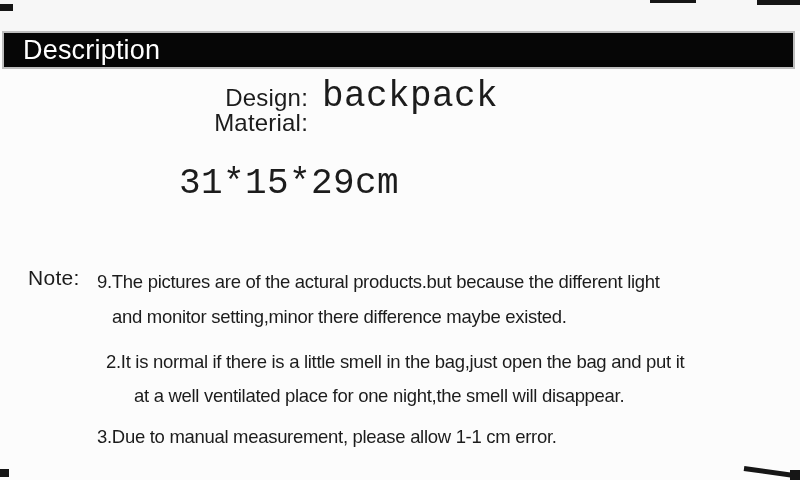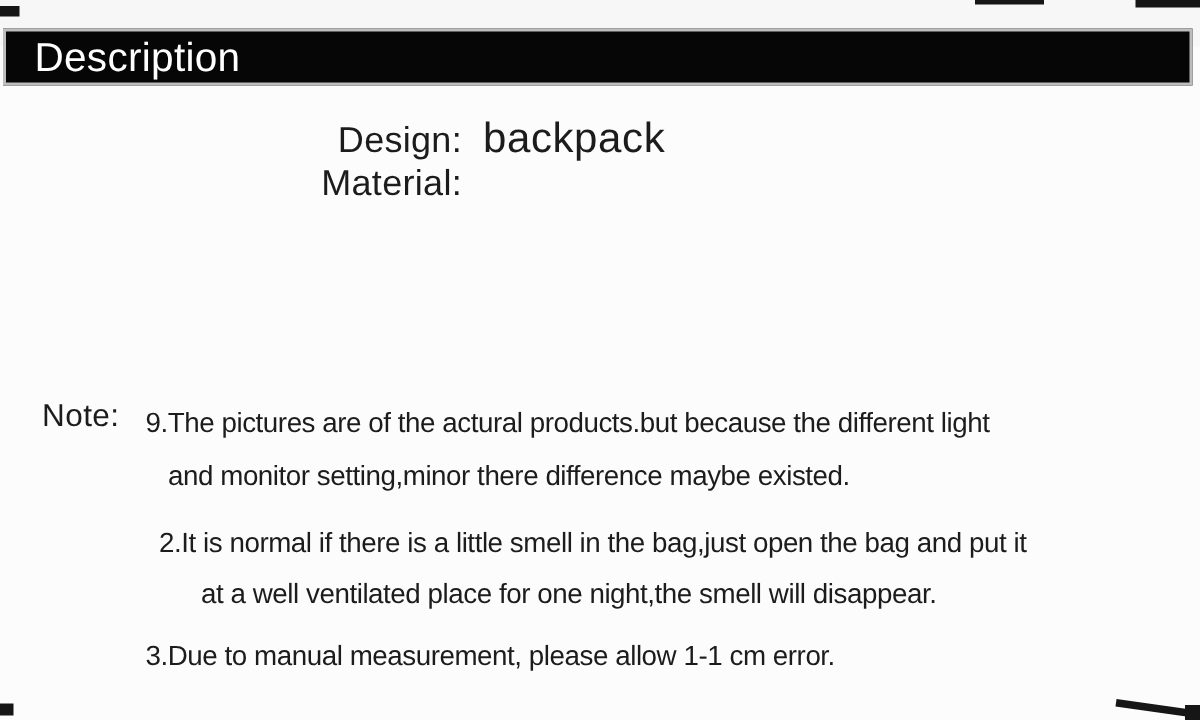--- a/index.html
+++ b/index.html
@@ -20,21 +20,21 @@
   .top-strip {
     position: absolute;
     left: 0; top: 0;
     width: 800px; height: 31px;
     background: #f7f7f7;
   }
   
   .banner {
     position: absolute;
     left: 2px;
-    top: 19px;
+    top: 31px;
     width: 789px;
     height: 34px;
     background: #060606;
     border: 2px solid #bdbdbd;
     display: flex;
     align-items: center;
   }
   .banner-title {
     color: #ffffff;
     font-size: 27px;
@@ -56,22 +56,23 @@
   .spec-label {
     display: inline-block;
     width: 163px;
     text-align: right;
     font-size: 24px;
     letter-spacing: 0.2px;
   }
   .spec-value {
     display: inline-block;
     margin-left: 14px;
-    font-size: 28px;
+    font-size: 36px;
     letter-spacing: 0.4px;
+    font-family: Liberation Mono, monospace;
   }
   .spec-row.r2 .spec-value { margin-left: 34px; }
   
   .note-label {
     position: absolute;
     left: 28px;
     top: 266px;
     font-size: 21px;
     letter-spacing: 0.3px;
     white-space: nowrap;
@@ -119,20 +120,21 @@
   </div>
 
   <div class="spec-row r0">
     <span class="spec-label">Design:</span>
     <span class="spec-value">backpack</span>
   </div>
   <div class="spec-row r1">
     <span class="spec-label">Material:</span>
   </div>
   <div class="spec-row r2">
+    <span class="spec-value">31*15*29cm</span>
   </div>
 
   <span class="note-label">Note:</span>
 
   <span class="note-line nl-0-0">9.The pictures are of the actural products.but because the different light</span>
   <span class="note-line nl-0-1">and monitor setting,minor there difference maybe existed.</span>
 
   <span class="note-line nl-1-0">2.It is normal if there is a little smell in the bag,just open the bag and put it</span>
   <span class="note-line nl-1-1">at a well ventilated place for one night,the smell will disappear.</span>
 

